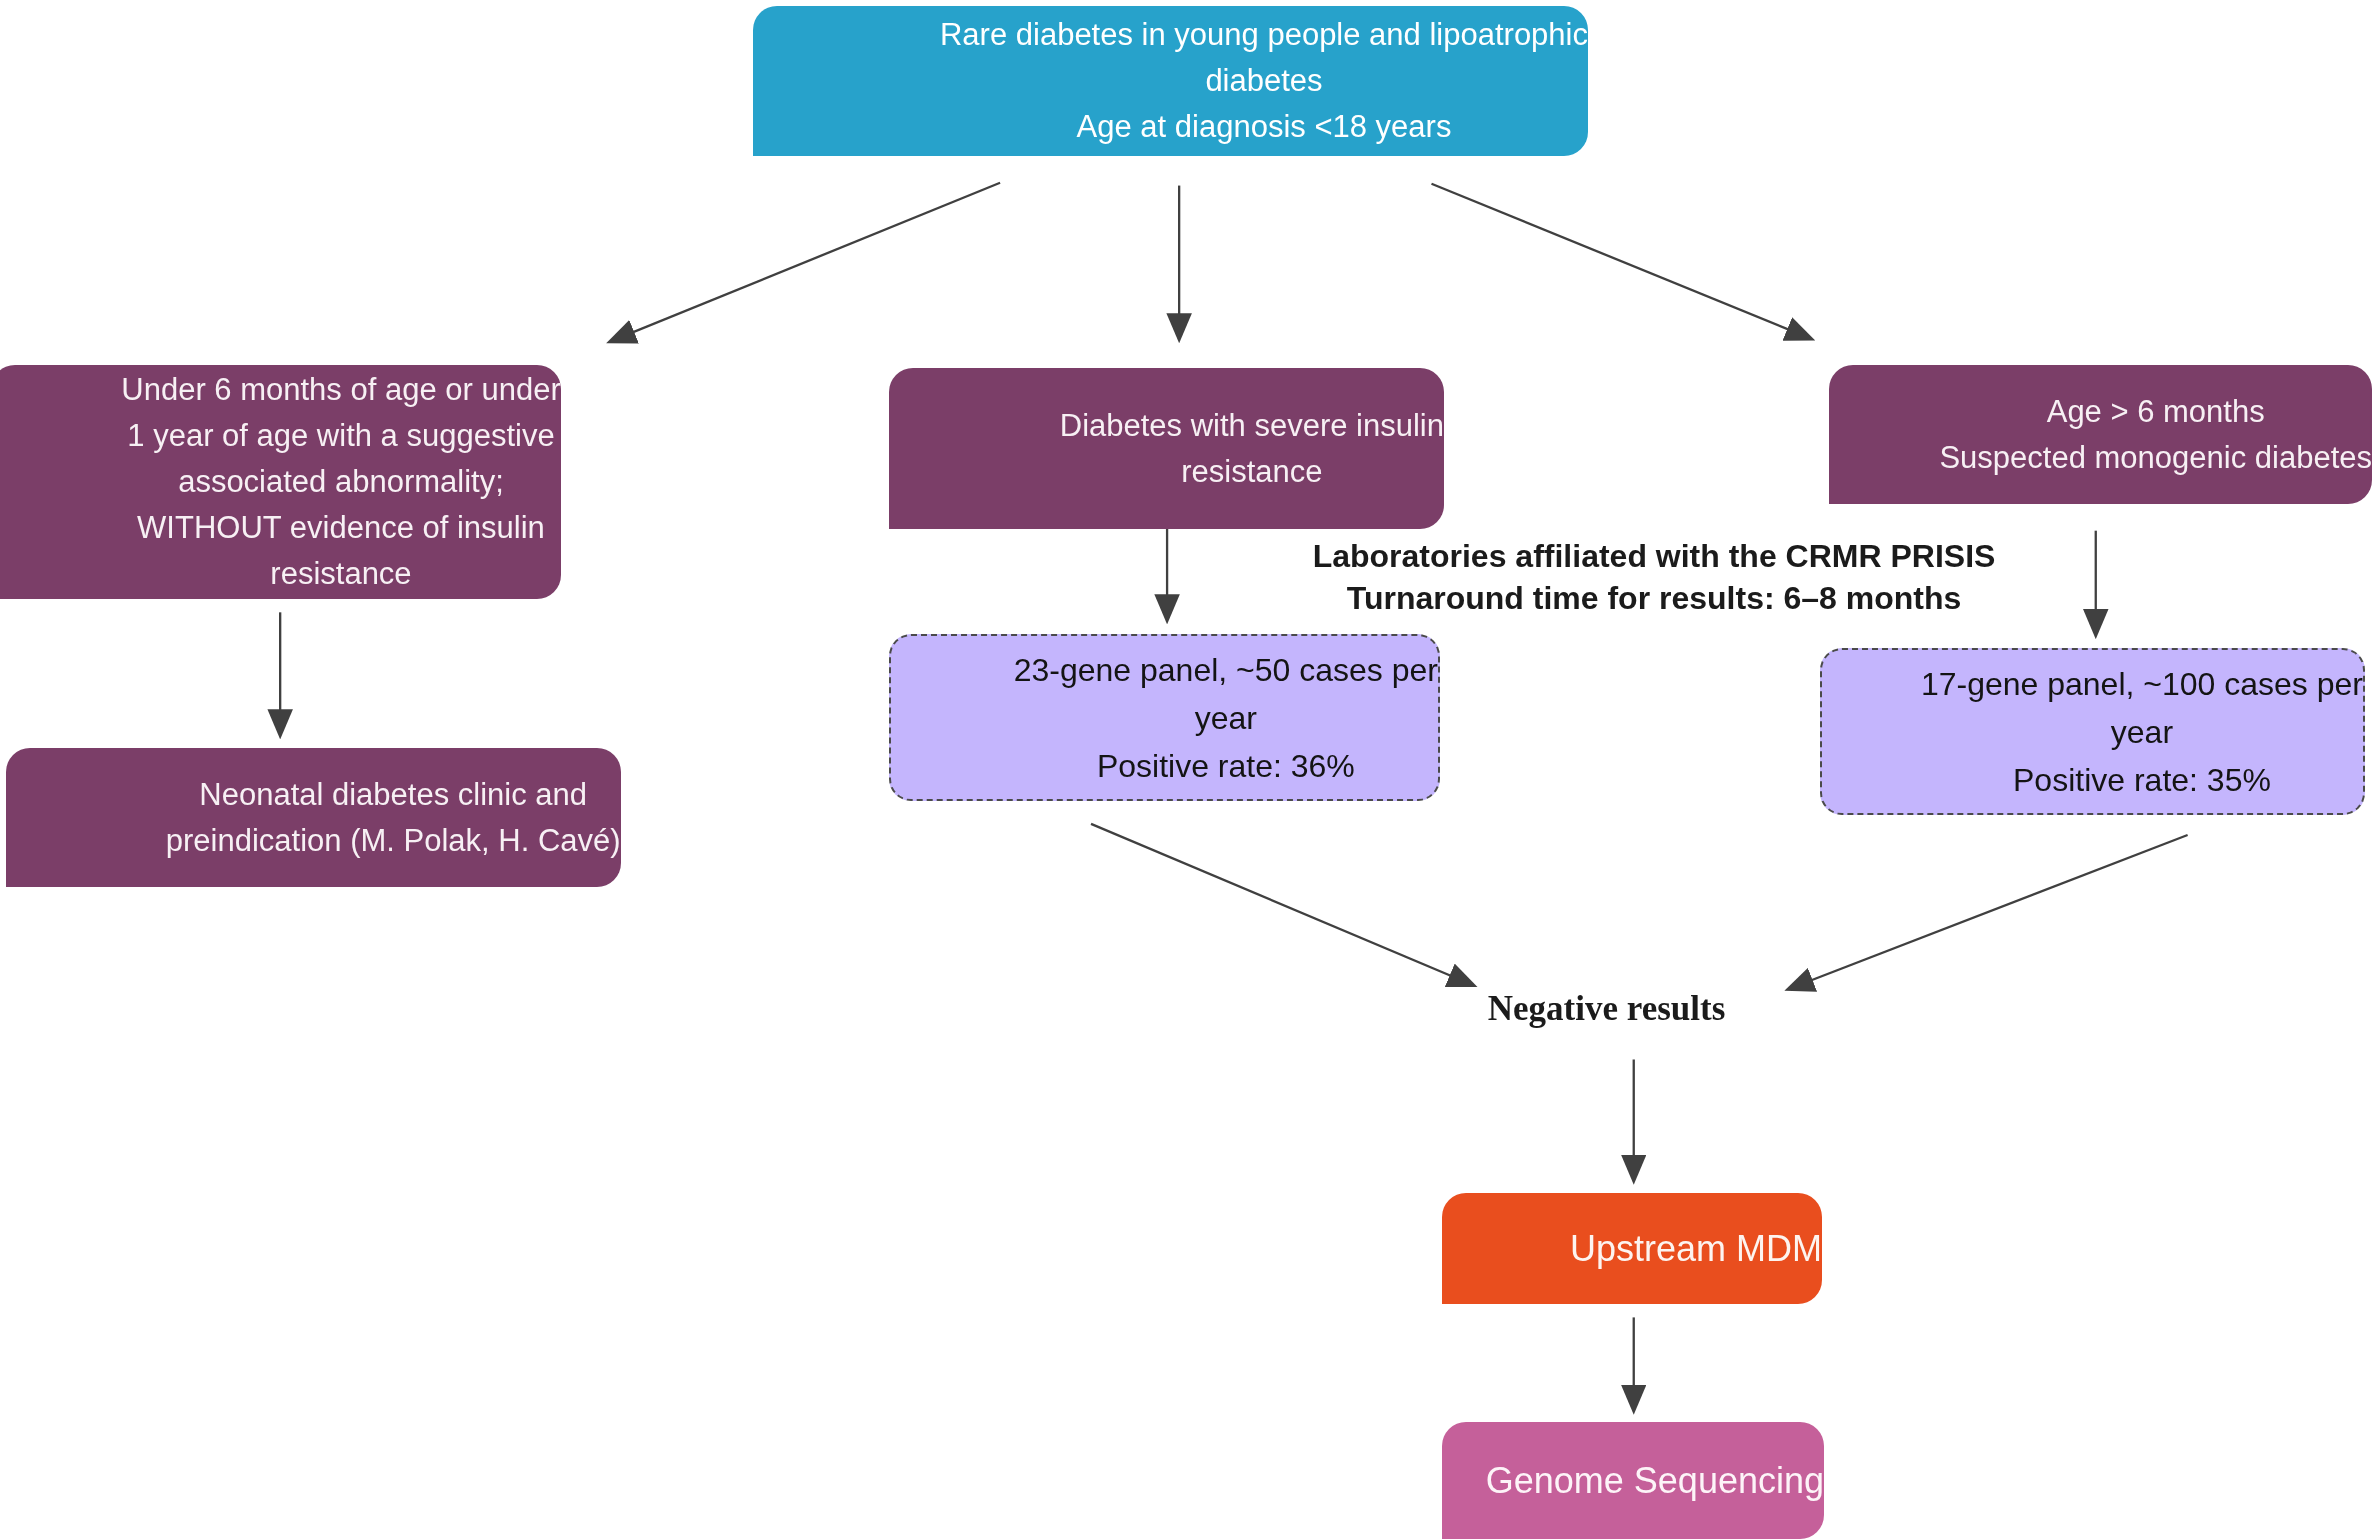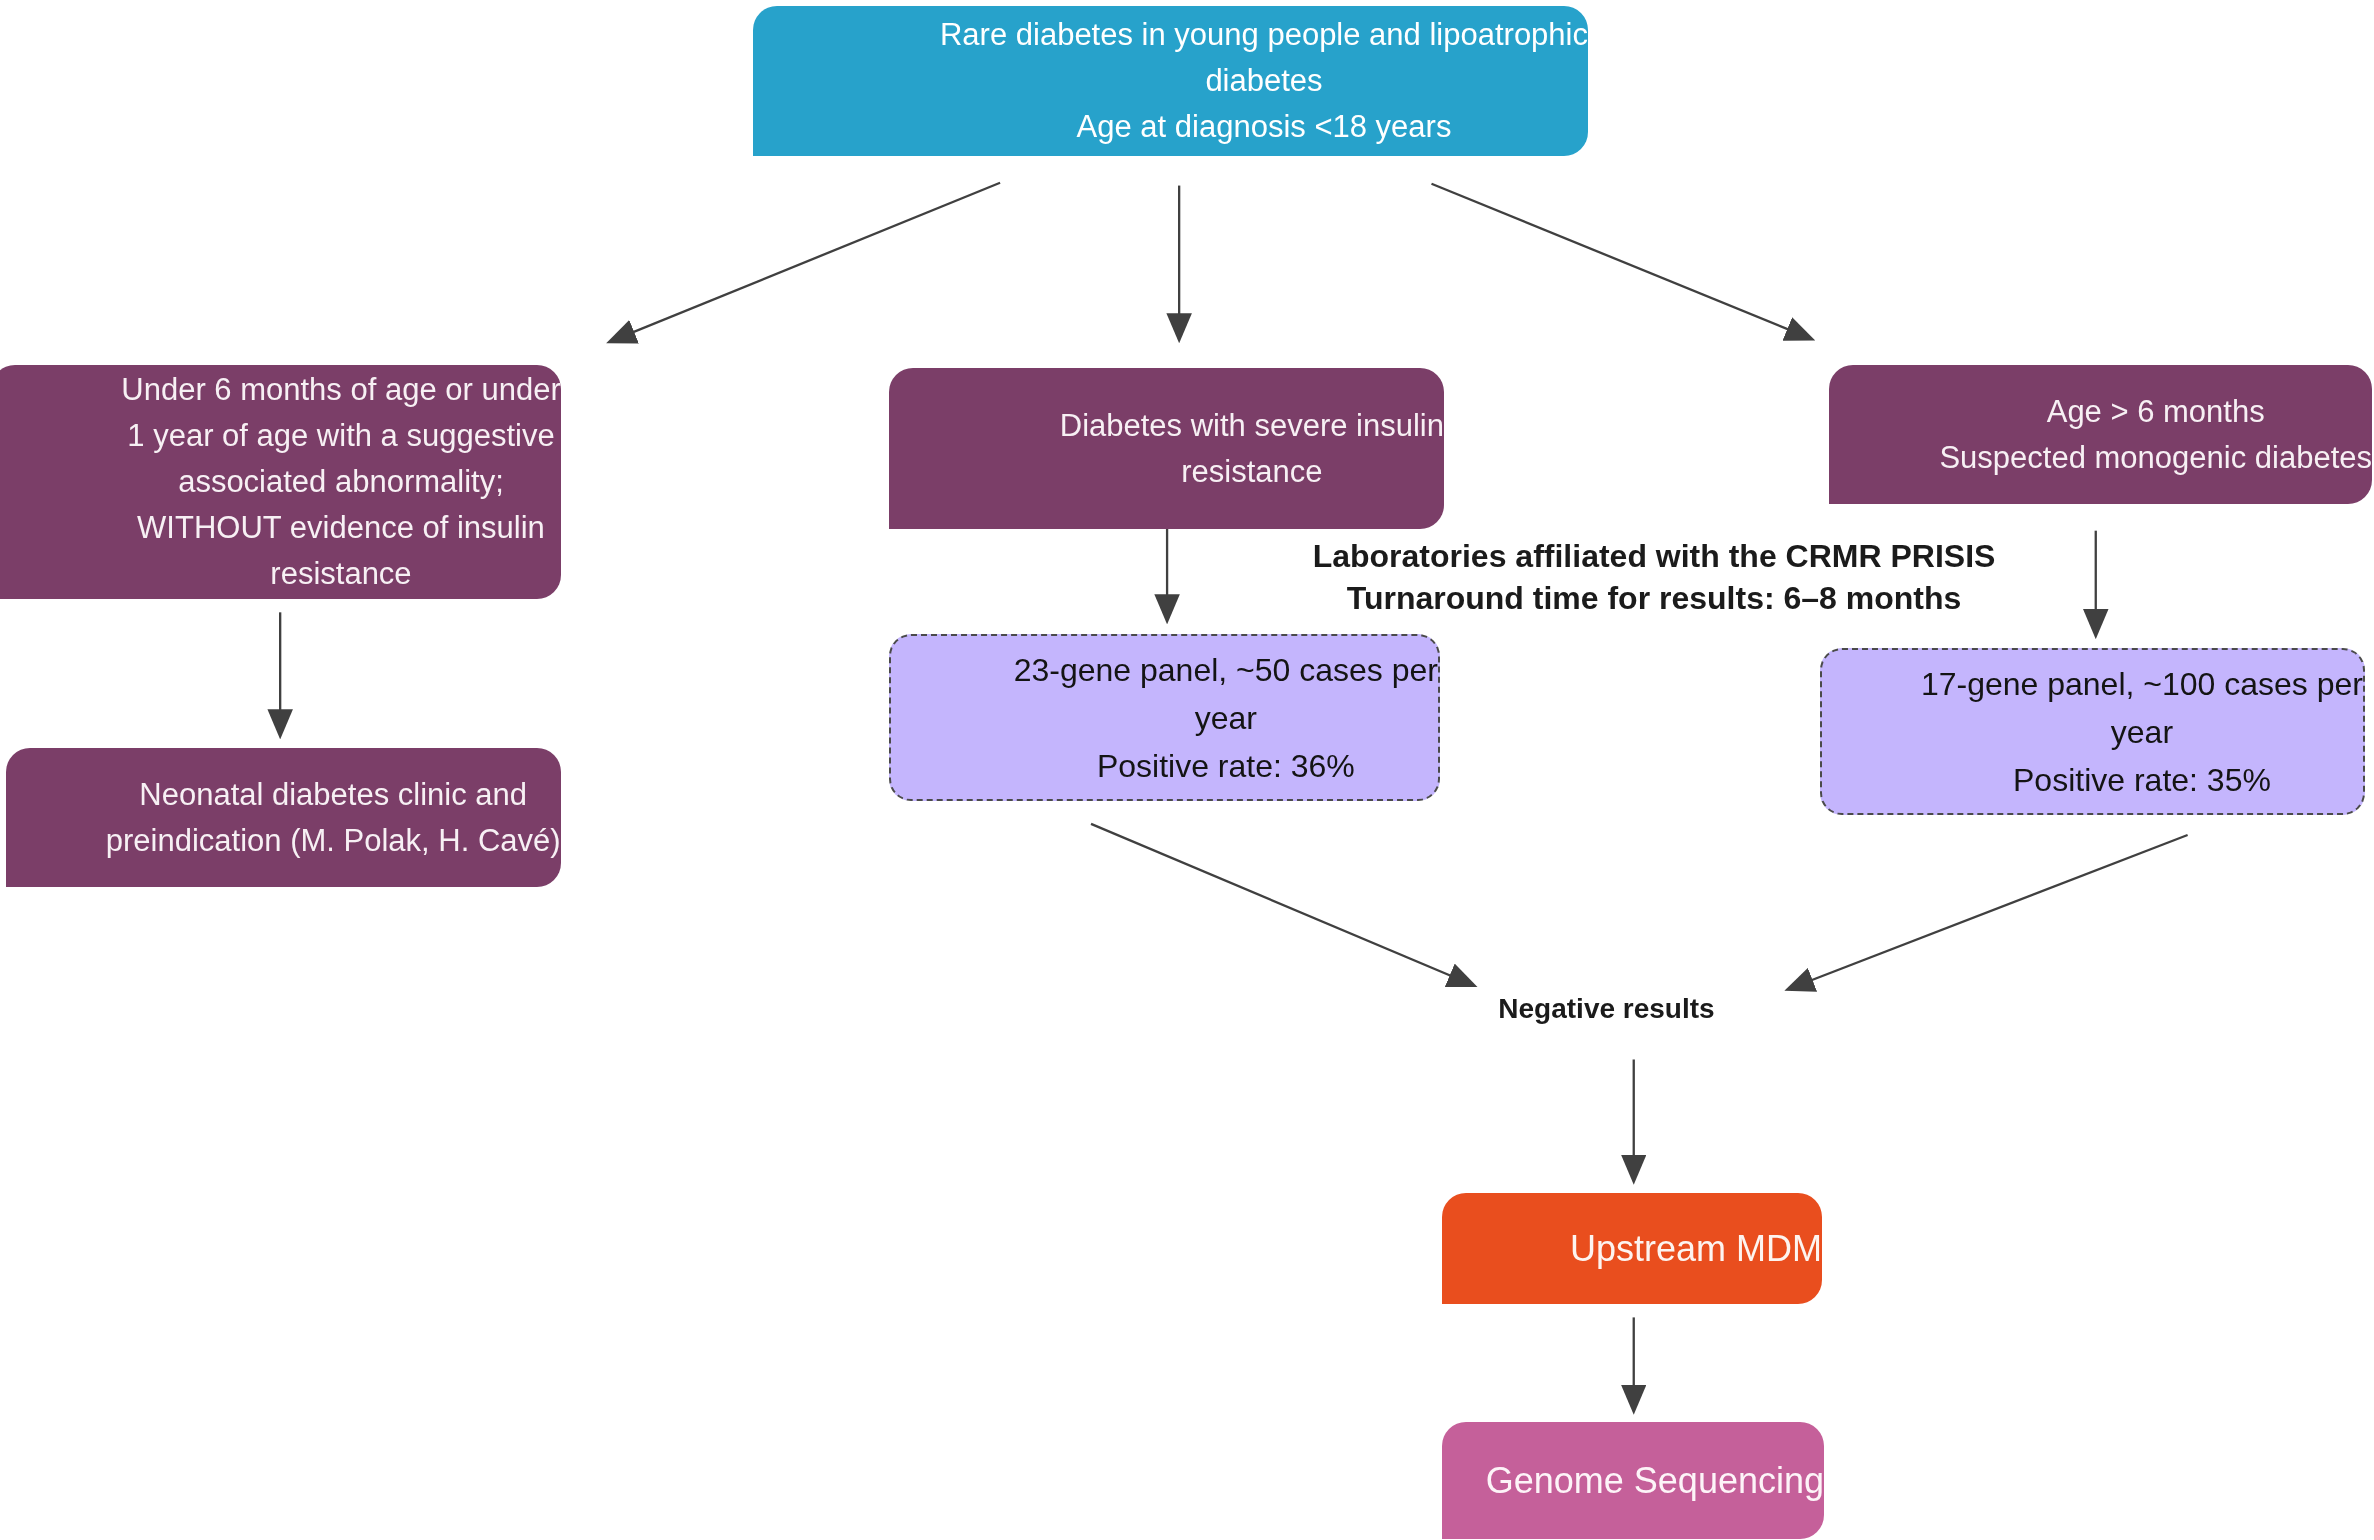--- a/index.html
+++ b/index.html
@@ -43,21 +43,21 @@
     line-height: 48px;
   }
   .free-label {
     position: absolute;
     z-index: 2;
     text-align: center;
     color: #1B1B1B;
     font-weight: bold;
   }
   .lab-note { font-size: 32px; line-height: 42px; }
-  .negative-label { font-size: 28px; line-height: 39px; }
+  .negative-label { font-size: 35px; line-height: 39px; font-family: Liberation Serif, serif; }
 </style>
 </head>
 <body>
 
 <div class="canvas">
 
   <svg class="arrow-layer" viewBox="0 0 2560 1661" xmlns="http://www.w3.org/2000/svg">
     <defs>
       <marker id="ah" markerWidth="13" markerHeight="11" refX="11" refY="5.5" orient="auto" markerUnits="strokeWidth">
         <path d="M0,0 L13,5.5 L0,11 Z" fill="#404040"></path>
@@ -109,21 +109,21 @@
 year
 Positive rate: 36%</div>
   </div>
 
   <div class="node box-dashed" style="left:1820px; top:648px; width:545px; height:167px;">
     <div class="lines">17-gene panel, ~100 cases per
 year
 Positive rate: 35%</div>
   </div>
 
-  <div class="node box-purple rounded" style="left:5.6px; top:748px; width:555px; height:139px;">
+  <div class="node box-purple rounded" style="left:5.6px; top:748px; width:615px; height:139px;">
     <div class="lines">Neonatal diabetes clinic and
 preindication (M. Polak, H. Cavé)</div>
   </div>
 
   <div class="free-label negative-label" style="left:1421px; top:989px; width:371px;">
     <span>Negative results</span>
   </div>
 
   <div class="node box-pink rounded" style="left:1442px; top:1422px; width:382px; height:117px;">
     <span>Genome Sequencing</span>

